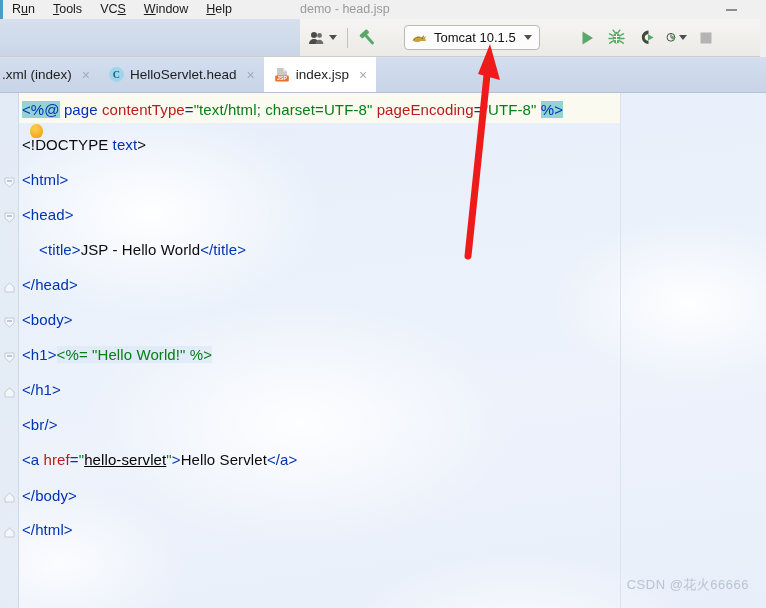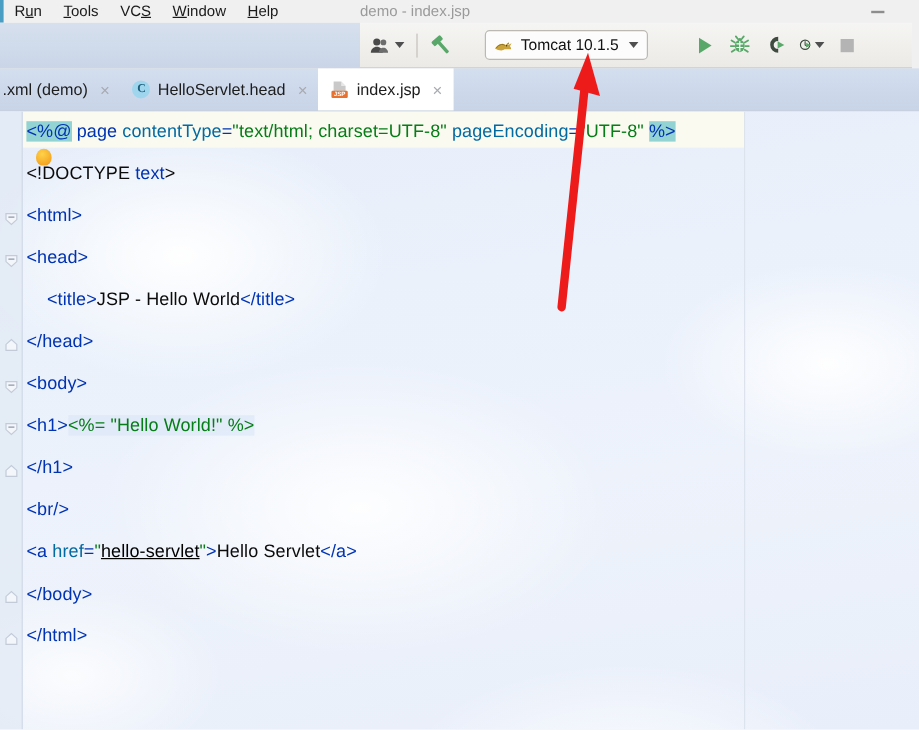--- a/index.html
+++ b/index.html
@@ -145,21 +145,21 @@
   .code { position: absolute; left: 0; top: 0; width: 766px; }
   .cl {
     position: absolute; left: 22px;
     font-family: "Liberation Sans", sans-serif;
     font-size: 15px;
     color: #0b0b0b;
     white-space: pre;
     letter-spacing: .1px;
   }
   .tag   { color: #0033b3; }
-  .attr  { color: #0369a1; }
+  .attr  { color: #b91c1c; }
   .str   { color: #067d17; }
   .jsp-hl{ background: #93d3d3; }
   .green { color: #067d17; }
   .link-u { color: #000000; text-decoration: underline; }
   .sel-bg { background: rgba(215,227,245,.55); }
 
   .fold {
     position: absolute; left: 3px;
     width: 13px; height: 13px;
     color: #b7bfcb;
@@ -186,21 +186,21 @@
 
 <div id="app">
 
   <div class="menubar">
     <div class="menu-accent"></div>
     <div class="menu-item">R<span class="mn">u</span>n</div>
     <div class="menu-item"><span class="mn">T</span>ools</div>
     <div class="menu-item">VC<span class="mn">S</span></div>
     <div class="menu-item"><span class="mn">W</span>indow</div>
     <div class="menu-item"><span class="mn">H</span>elp</div>
-    <div class="win-title">demo - index.jsp</div>
+    <div class="win-title">demo - head.jsp</div>
     <div class="min-btn">
         <i></i>
       </div>
   </div>
 
   <div class="toolbar">
     <div class="toolbar-left-fill"></div>
 
     <div class="tb-group" style="left:305px;">
       <div class="tb-btn">
@@ -272,21 +272,21 @@
       <div class="tb-btn" style="width:32px">
         <svg width="14" height="14" viewBox="0 0 14 14">
           <rect x="1.5" y="1.5" width="11" height="11" fill="#b4b4b4"></rect>
         </svg>
       </div>
     </div>
   </div>
 
   <div class="tabs">
     <div class="tab" style="padding-left:2px;">
-      <span>.xml (demo)</span>
+      <span>.xml (index)</span>
       <span class="x">×</span>
     </div>
     <div class="tab">
       <span class="tab-icon-c">C</span>
       <span>HelloServlet.head</span>
       <span class="x">×</span>
     </div>
     <div class="tab active">
       <span class="tab-icon-jsp">
         <svg width="16" height="16" viewBox="0 0 16 16">
@@ -361,20 +361,21 @@
 
       <div class="cl" style="top:358px"><span class="tag">&lt;a </span><span class="attr">href</span><span class="tag">=</span><span class="str">"</span><span class="link-u">hello-servlet</span><span class="str">"</span><span class="tag">&gt;</span>Hello Servlet<span class="tag">&lt;/a&gt;</span></div>
 
       <div class="cl" style="top:394px"><span class="tag">&lt;/body&gt;</span></div>
 
       <div class="cl" style="top:428px"><span class="tag">&lt;/html&gt;</span></div>
     </div>
 
     <div class="bulb" style="left:30px; top:31px;"></div>
 
+    <div class="watermark">CSDN @花火66666</div>
   </div>
 
   <svg class="arrow-svg" width="766" height="608" viewBox="0 0 766 608">
     <g>
       <path d="M468 256 L487 75" stroke="#ee1b1b" stroke-width="7" stroke-linecap="round" fill="none"></path>
       <path d="M490 44 L500 80 L478 74 Z" fill="#ee1b1b"></path>
     </g>
   </svg>
 
 </div>

